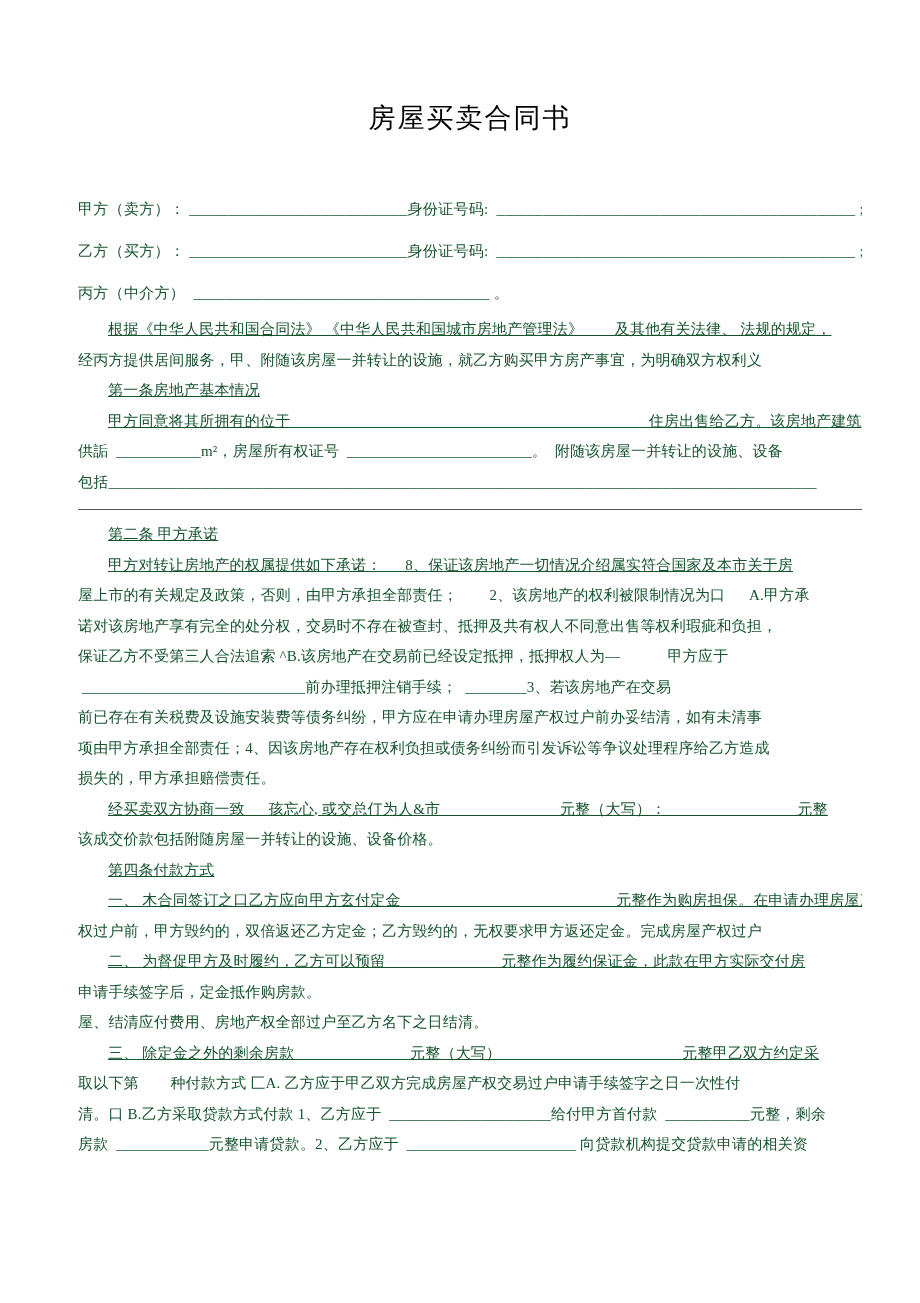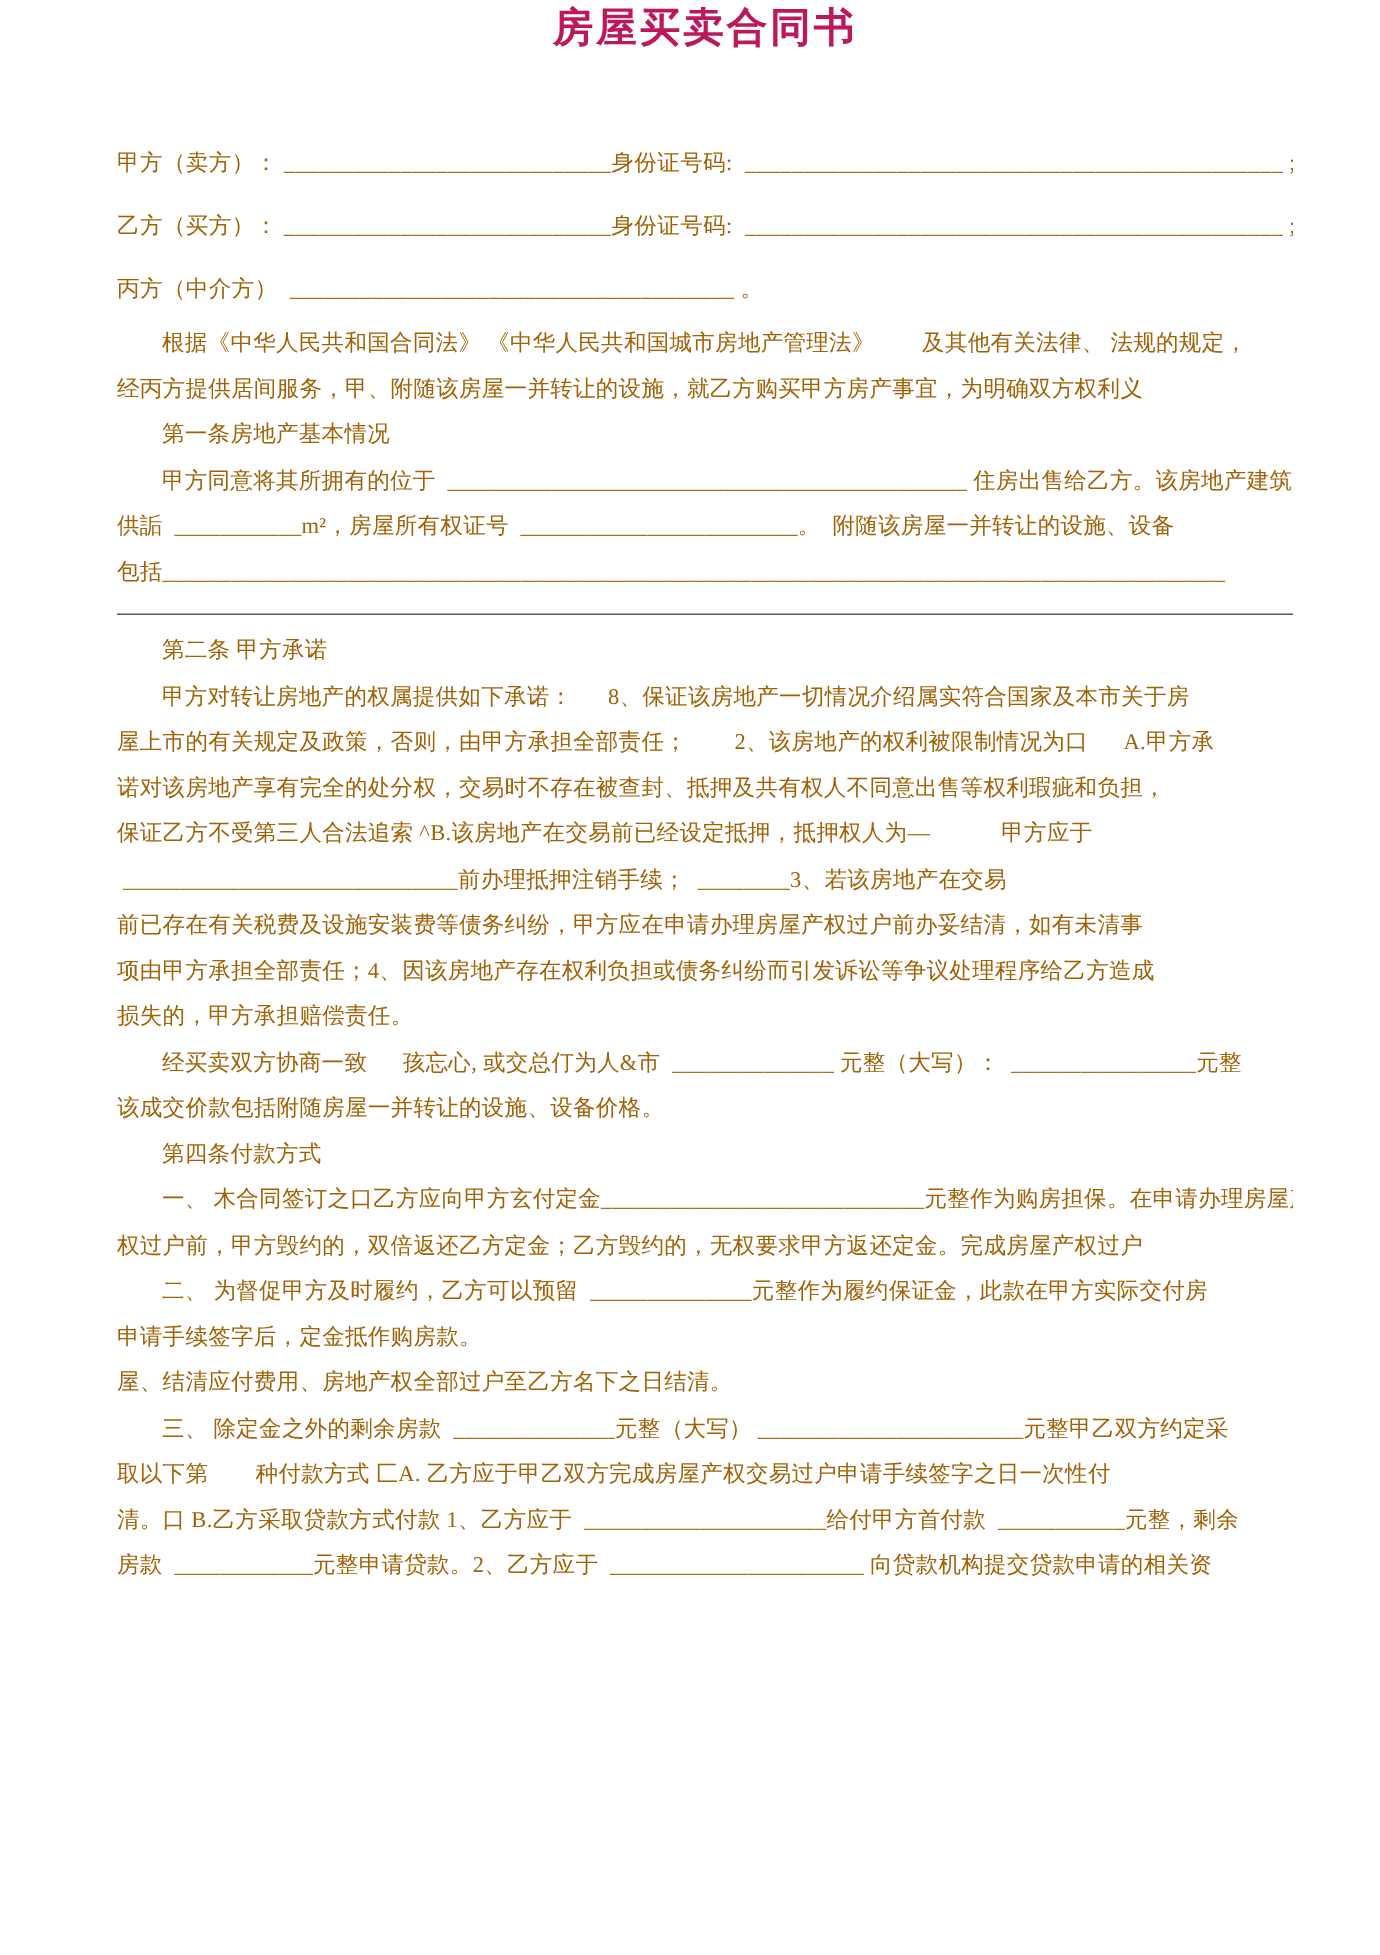--- a/index.html
+++ b/index.html
@@ -10,37 +10,38 @@
     margin: 0 auto;
     background: #ffffff;
     overflow: hidden;
     font-family: "Liberation Serif", "DejaVu Serif", serif;
     color: #1f1f1f;
     box-sizing: border-box;
     padding: 0 58px 0 78px;
   }
   .doc-title {
     margin: 0;
+    padding-top: 100px;
     text-align: center;
     font-size: 27px;
-    font-weight: 700;
+    font-weight: 400;
     letter-spacing: 2px;
-    color: #be185d;
+    color: #000000;
   }
   .doc-body { margin-top: 52px; }
   .line {
     margin: 0;
     white-space: pre;          
     font-size: 15px;
-    color: #a16207;
+    color: #14532d;
     overflow: hidden;
   }
   .line.party { line-height: 42px; letter-spacing: 0.3px; }
   .line.body  { line-height: 30.5px; letter-spacing: 0.2px; }
-  .line.indent { text-indent: 30px; }
+  .line.indent { text-indent: 30px; text-decoration: underline; }
   .line.rule {
     height: 0;
     border-bottom: 1.5px solid #565656;
     margin: 12px 0 9px 0;
   }
   
   .line { -webkit-font-smoothing: antialiased; }
 </style>
 </head>
 <body>

